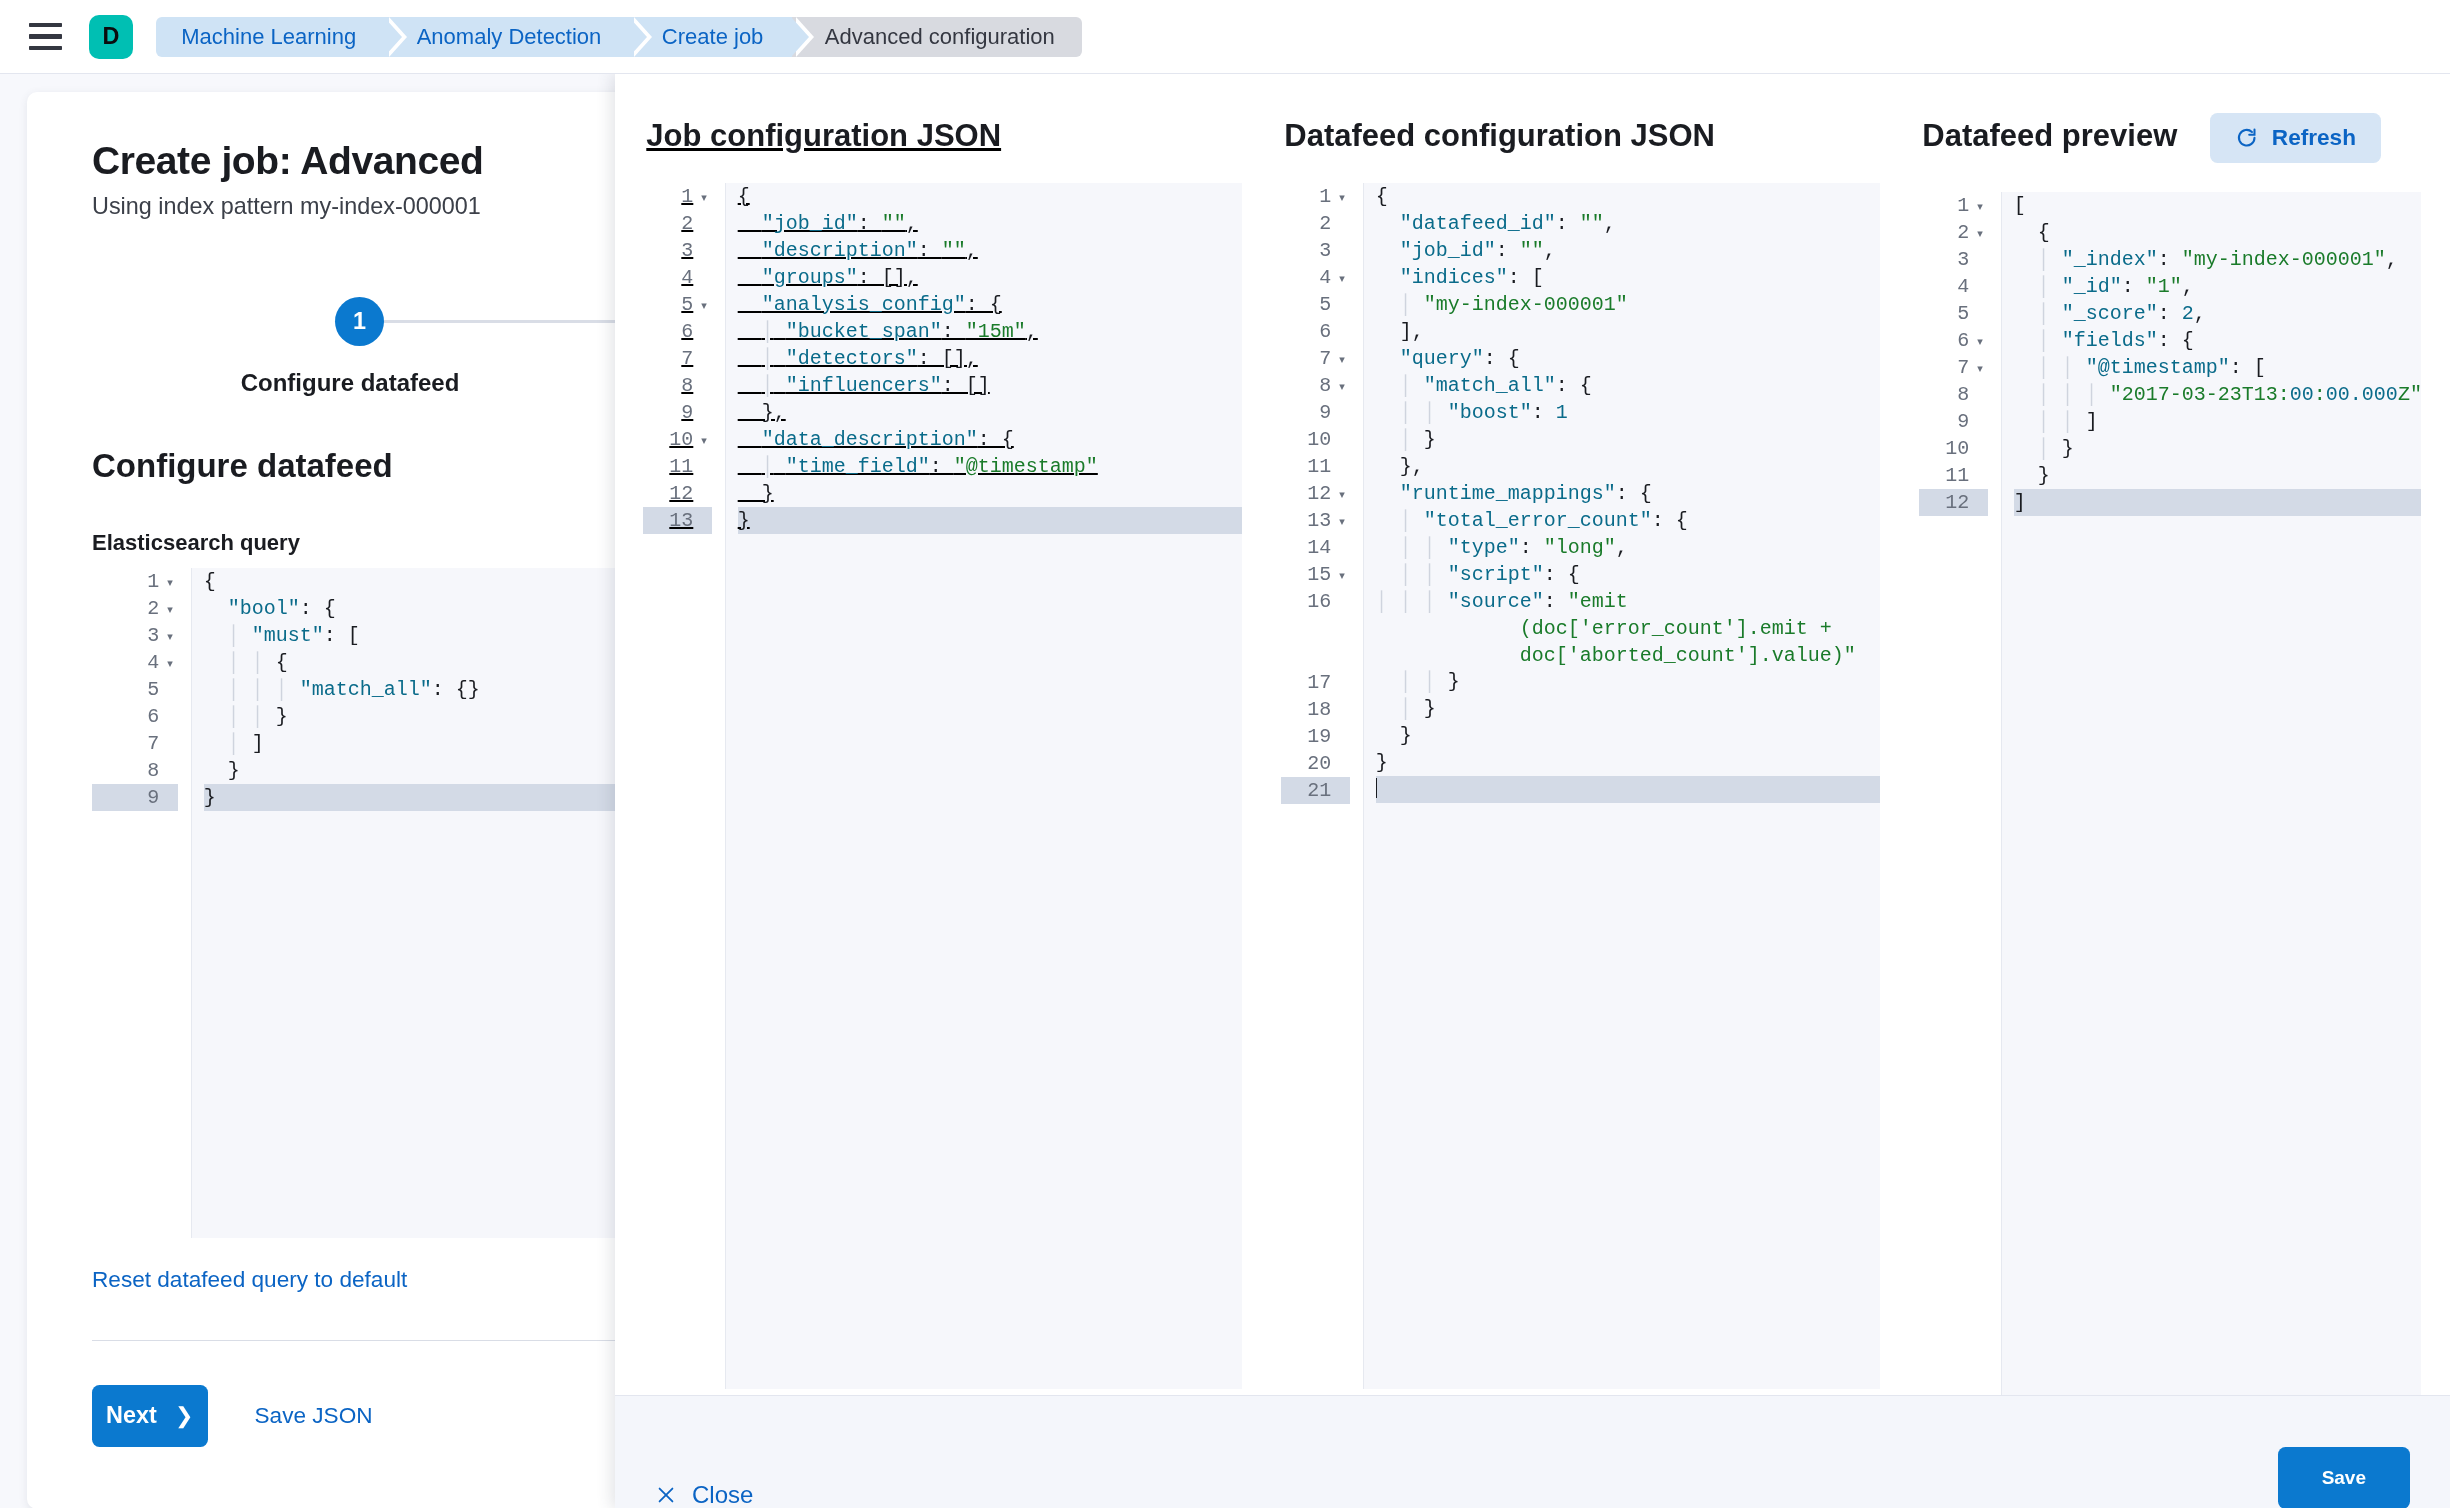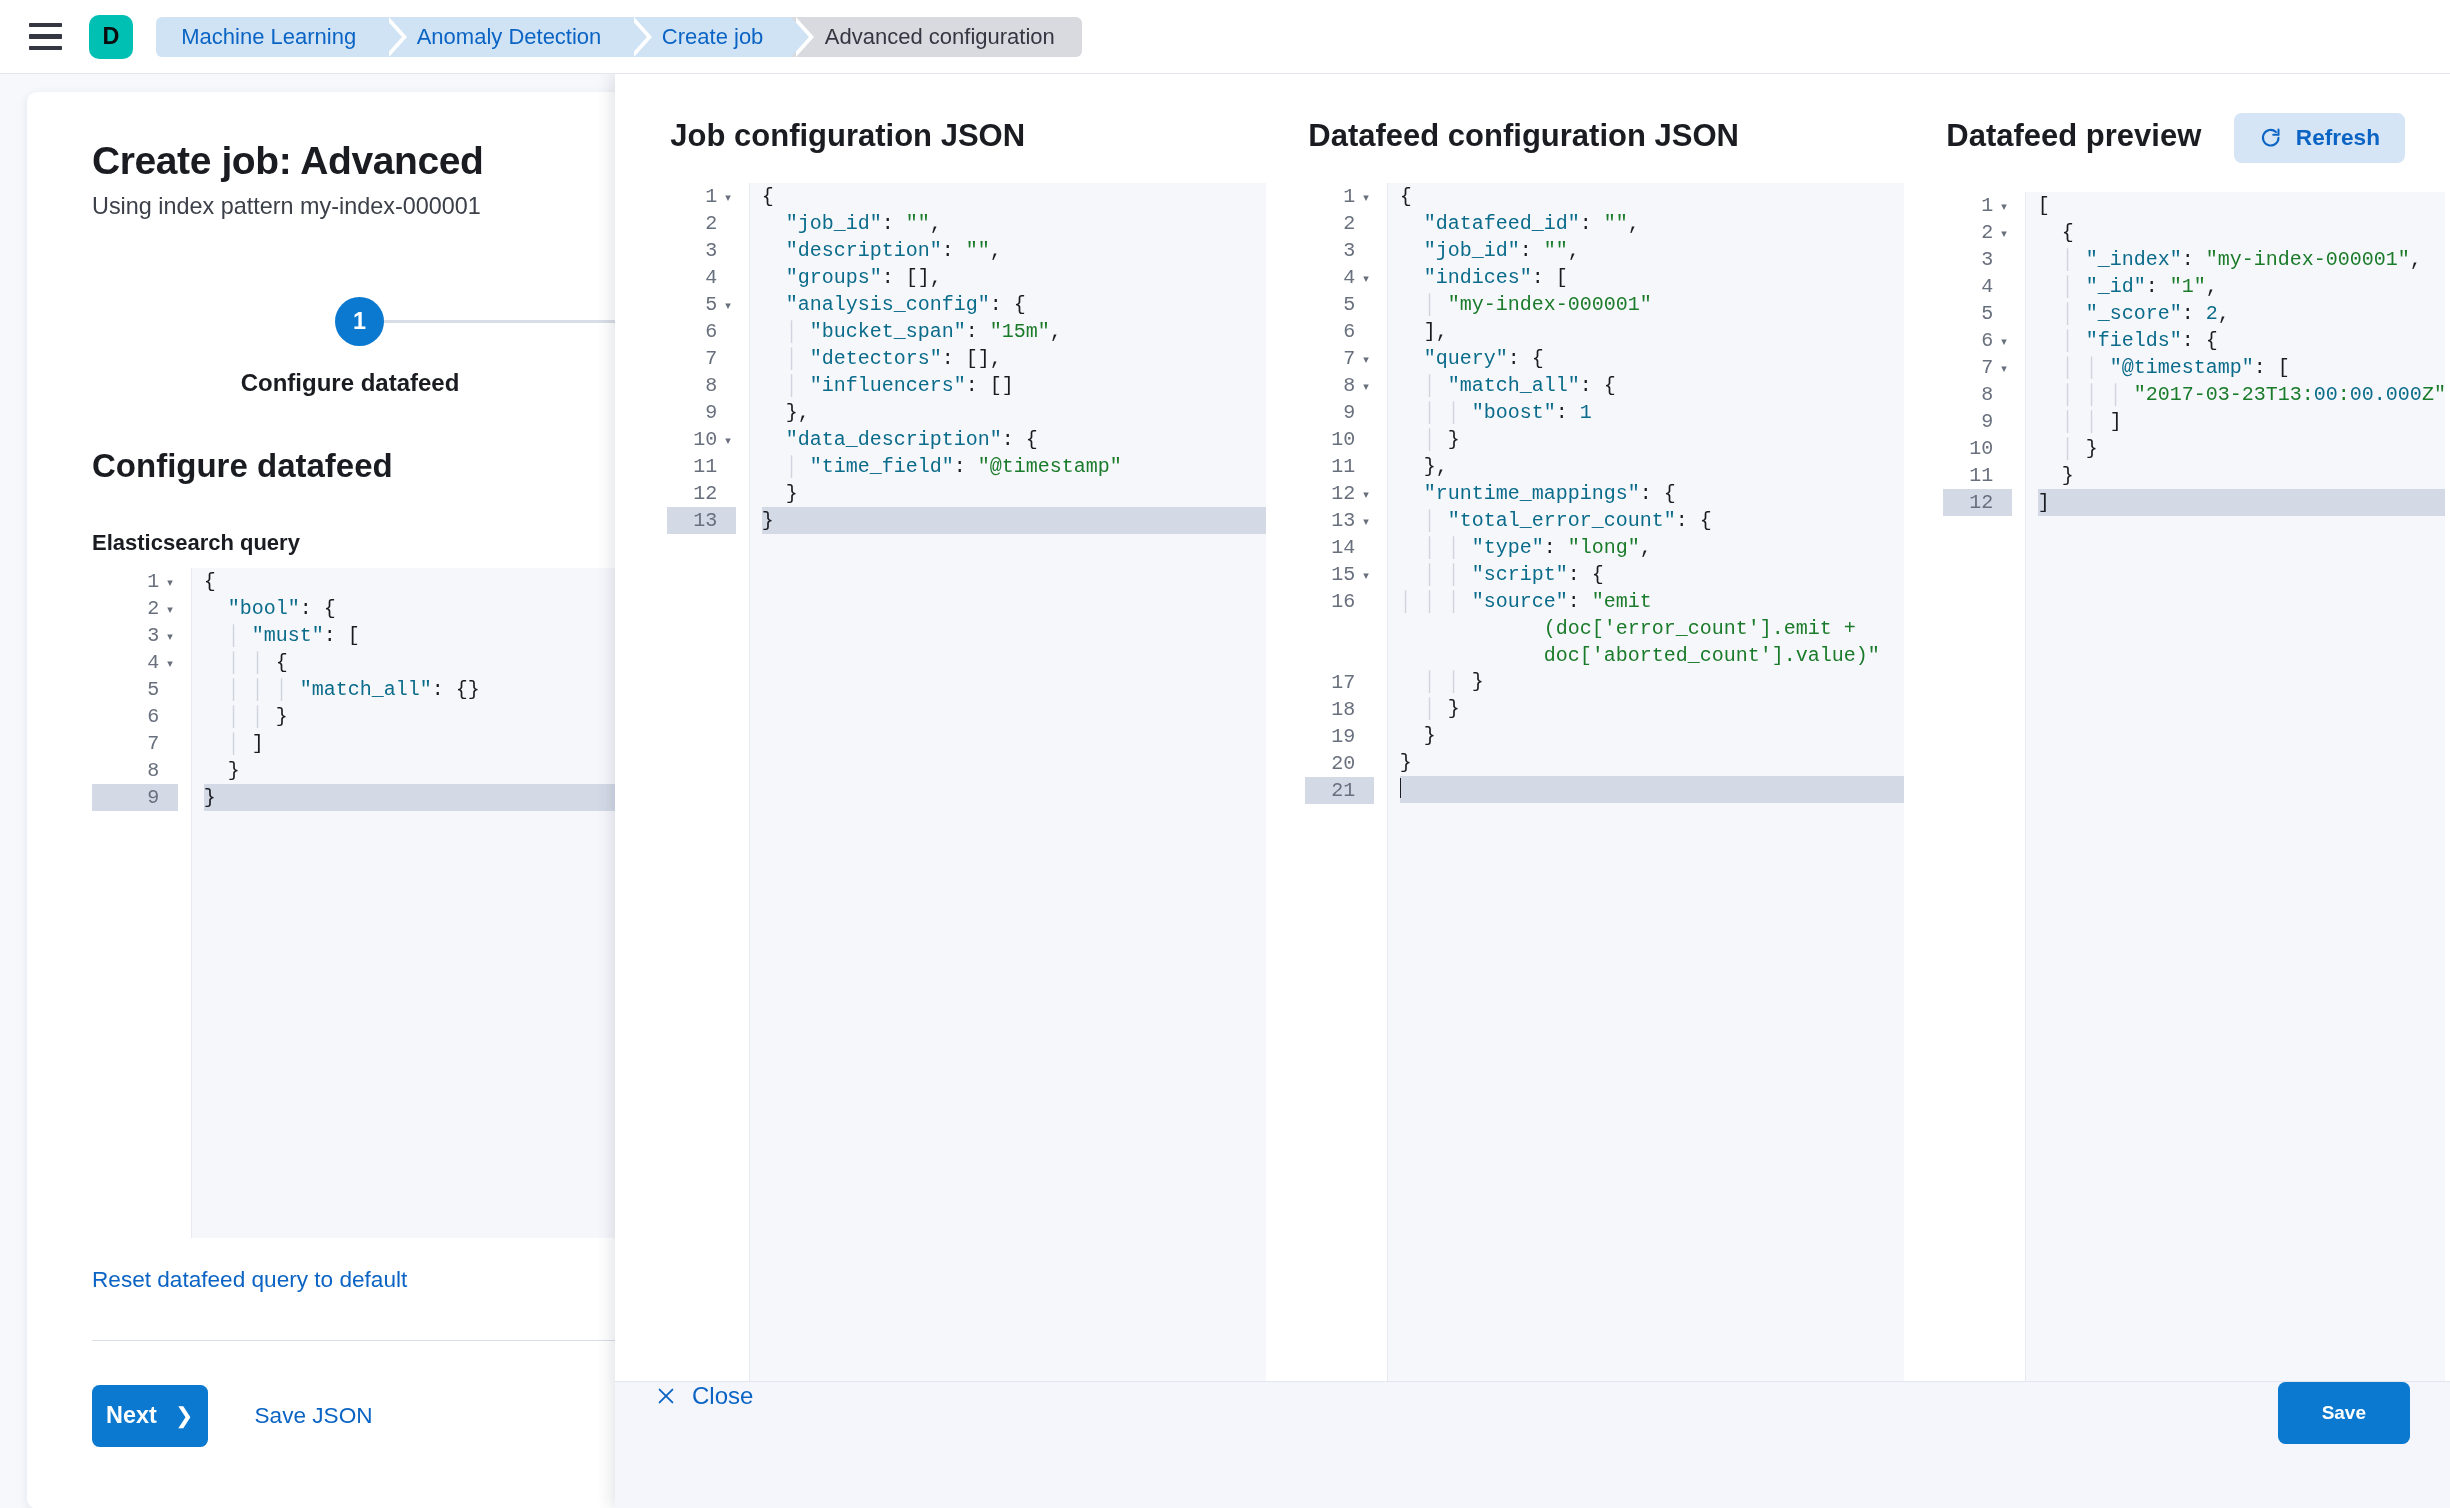--- a/index.html
+++ b/index.html
@@ -116,36 +116,36 @@
   
   .flyout {
     position: absolute; top: 74px; left: 615px; width: 1835px; height: 1435px;
     background: #ffffff; box-shadow: -4.2px 0 15px rgba(50,60,80,.14);
     display: flex; flex-direction: column; z-index: 30;
   }
   .flyout-body { flex: 1 1 auto; display: flex; padding: 44px 0 0 0; overflow: hidden; }
   .fcol { display: flex; flex-direction: column; padding-top: 0; }
   .fcol-title { font-size: 31px; font-weight: 700; color: #1a1c21; padding-left: 3.3px; }
   .fcol .ed { margin-top: 28.5px; flex: 1 1 auto; overflow: hidden; }
-  .col-job    { width: 599px; margin-left: 52px; }
+  .col-job    { width: 599px; margin-left: 28px; text-decoration: underline; }
   .col-feed   { width: 599px; margin-left: 39px; }
   .col-prev   { width: 502px; margin-left: 39px; }
   .col-job .gutter, .col-feed .gutter, .col-prev .gutter { width: 82px; }
   .col-prev-head { display:flex; align-items:flex-start; justify-content:space-between; padding-right: 40px; gap: 9px;}
   .btn-refresh {
     background: #d6e5f5; color: #0b64c4; border: none; border-radius: 7.5px;
     height: 50px; padding: 0 25px; font-size: 22.6px; font-weight: 700;
     display: flex; align-items: center; gap: 13.4px; cursor: pointer;
     margin-top: -5px;
   }
   .refresh-ico { width: 23.4px; height: 23.4px; }
 
   .flyout-footer {
-    flex: 0 0 auto; height: 128px; background: #f4f6fb; border-top: 0.8px solid #e3e6ef;
-    display: flex; align-items: flex-start; justify-content: space-between;
+    flex: 0 0 auto; height: 114px; background: #f4f6fb; border-top: 0.8px solid #e3e6ef;
+    display: flex; align-items: flex-end; justify-content: space-between;
     padding: 0 40px 0 40px;
   }
   .close-btn { display: flex; align-items: center; gap: 15px; color: #0b64c4; font-size: 24px; cursor: pointer; }
   .x-ico { width: 22px; height: 22px; }
   .btn-save {
     background: #0b79cf; color: #fff; border: none; border-radius: 7.5px;
     height: 62px; padding: 0 44px; font-size: 19px; font-weight: 700; cursor: pointer;
   }
 </style>
 </head>

